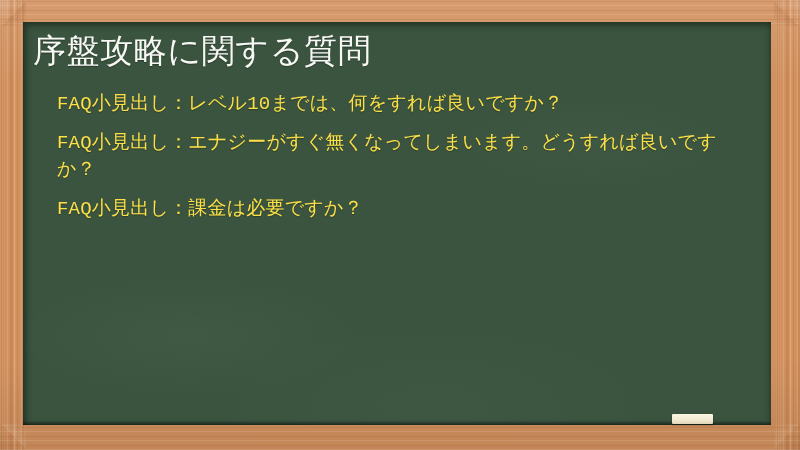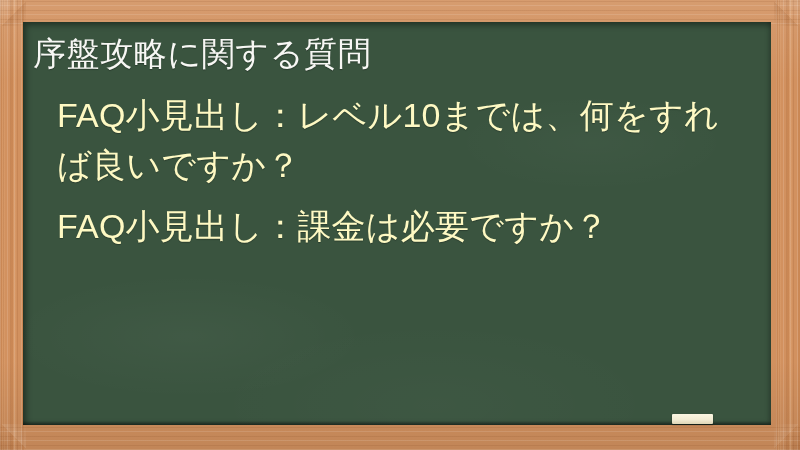--- a/index.html
+++ b/index.html
@@ -14,20 +14,21 @@
     font-family: "Liberation Sans", "DejaVu Sans", sans-serif;
   }
 
   
   .slide {
     position: relative;
     width: 800px;
     height: 450px;
     overflow: hidden;
     background: #d2915f;
+    font-family: Liberation Mono, monospace;
   }
 
   
   .frame {
     position: absolute;
     inset: 0;
     background:
       
       linear-gradient(180deg, rgba(255,255,255,0.10) 0%, rgba(0,0,0,0.00) 18%, rgba(0,0,0,0.00) 80%, rgba(0,0,0,0.08) 100%),
       #d2915f;
@@ -150,22 +151,22 @@
     text-shadow: 0 1px 1px rgba(0,0,0,0.30);
     white-space: nowrap;
   }
 
   .faq-list {
     list-style: none;
     margin: 0;
     padding: 0 0 0 24px;
   }
   .faq-item {
-    color: #fef9c3;
-    font-size: 34px;
+    color: #fde047;
+    font-size: 19px;
     line-height: 1.47;
     font-weight: 400;
     letter-spacing: 0.2px;
     margin: 0 0 11px 0;
     text-shadow: 0 1px 1px rgba(0,0,0,0.26);
     max-width: 672px;
   }
   .faq-item:last-child { margin-bottom: 16px; }
 
   
@@ -198,20 +199,21 @@
 
   <div class="board">
     <div class="board-texture"></div>
 
     <div class="content">
 
       <h1 class="board-title">序盤攻略に関する質問</h1>
 
       <ul class="faq-list">
         <li class="faq-item">FAQ小見出し：レベル10までは、何をすれば良いですか？</li>
+        <li class="faq-item">FAQ小見出し：エナジーがすぐ無くなってしまいます。どうすれば良いですか？</li>
         <li class="faq-item">FAQ小見出し：課金は必要ですか？</li>
       </ul>
 
     </div>
 
     <div class="board-lip"></div>
   </div>
 
   <div class="chalk-stick"></div>
 

